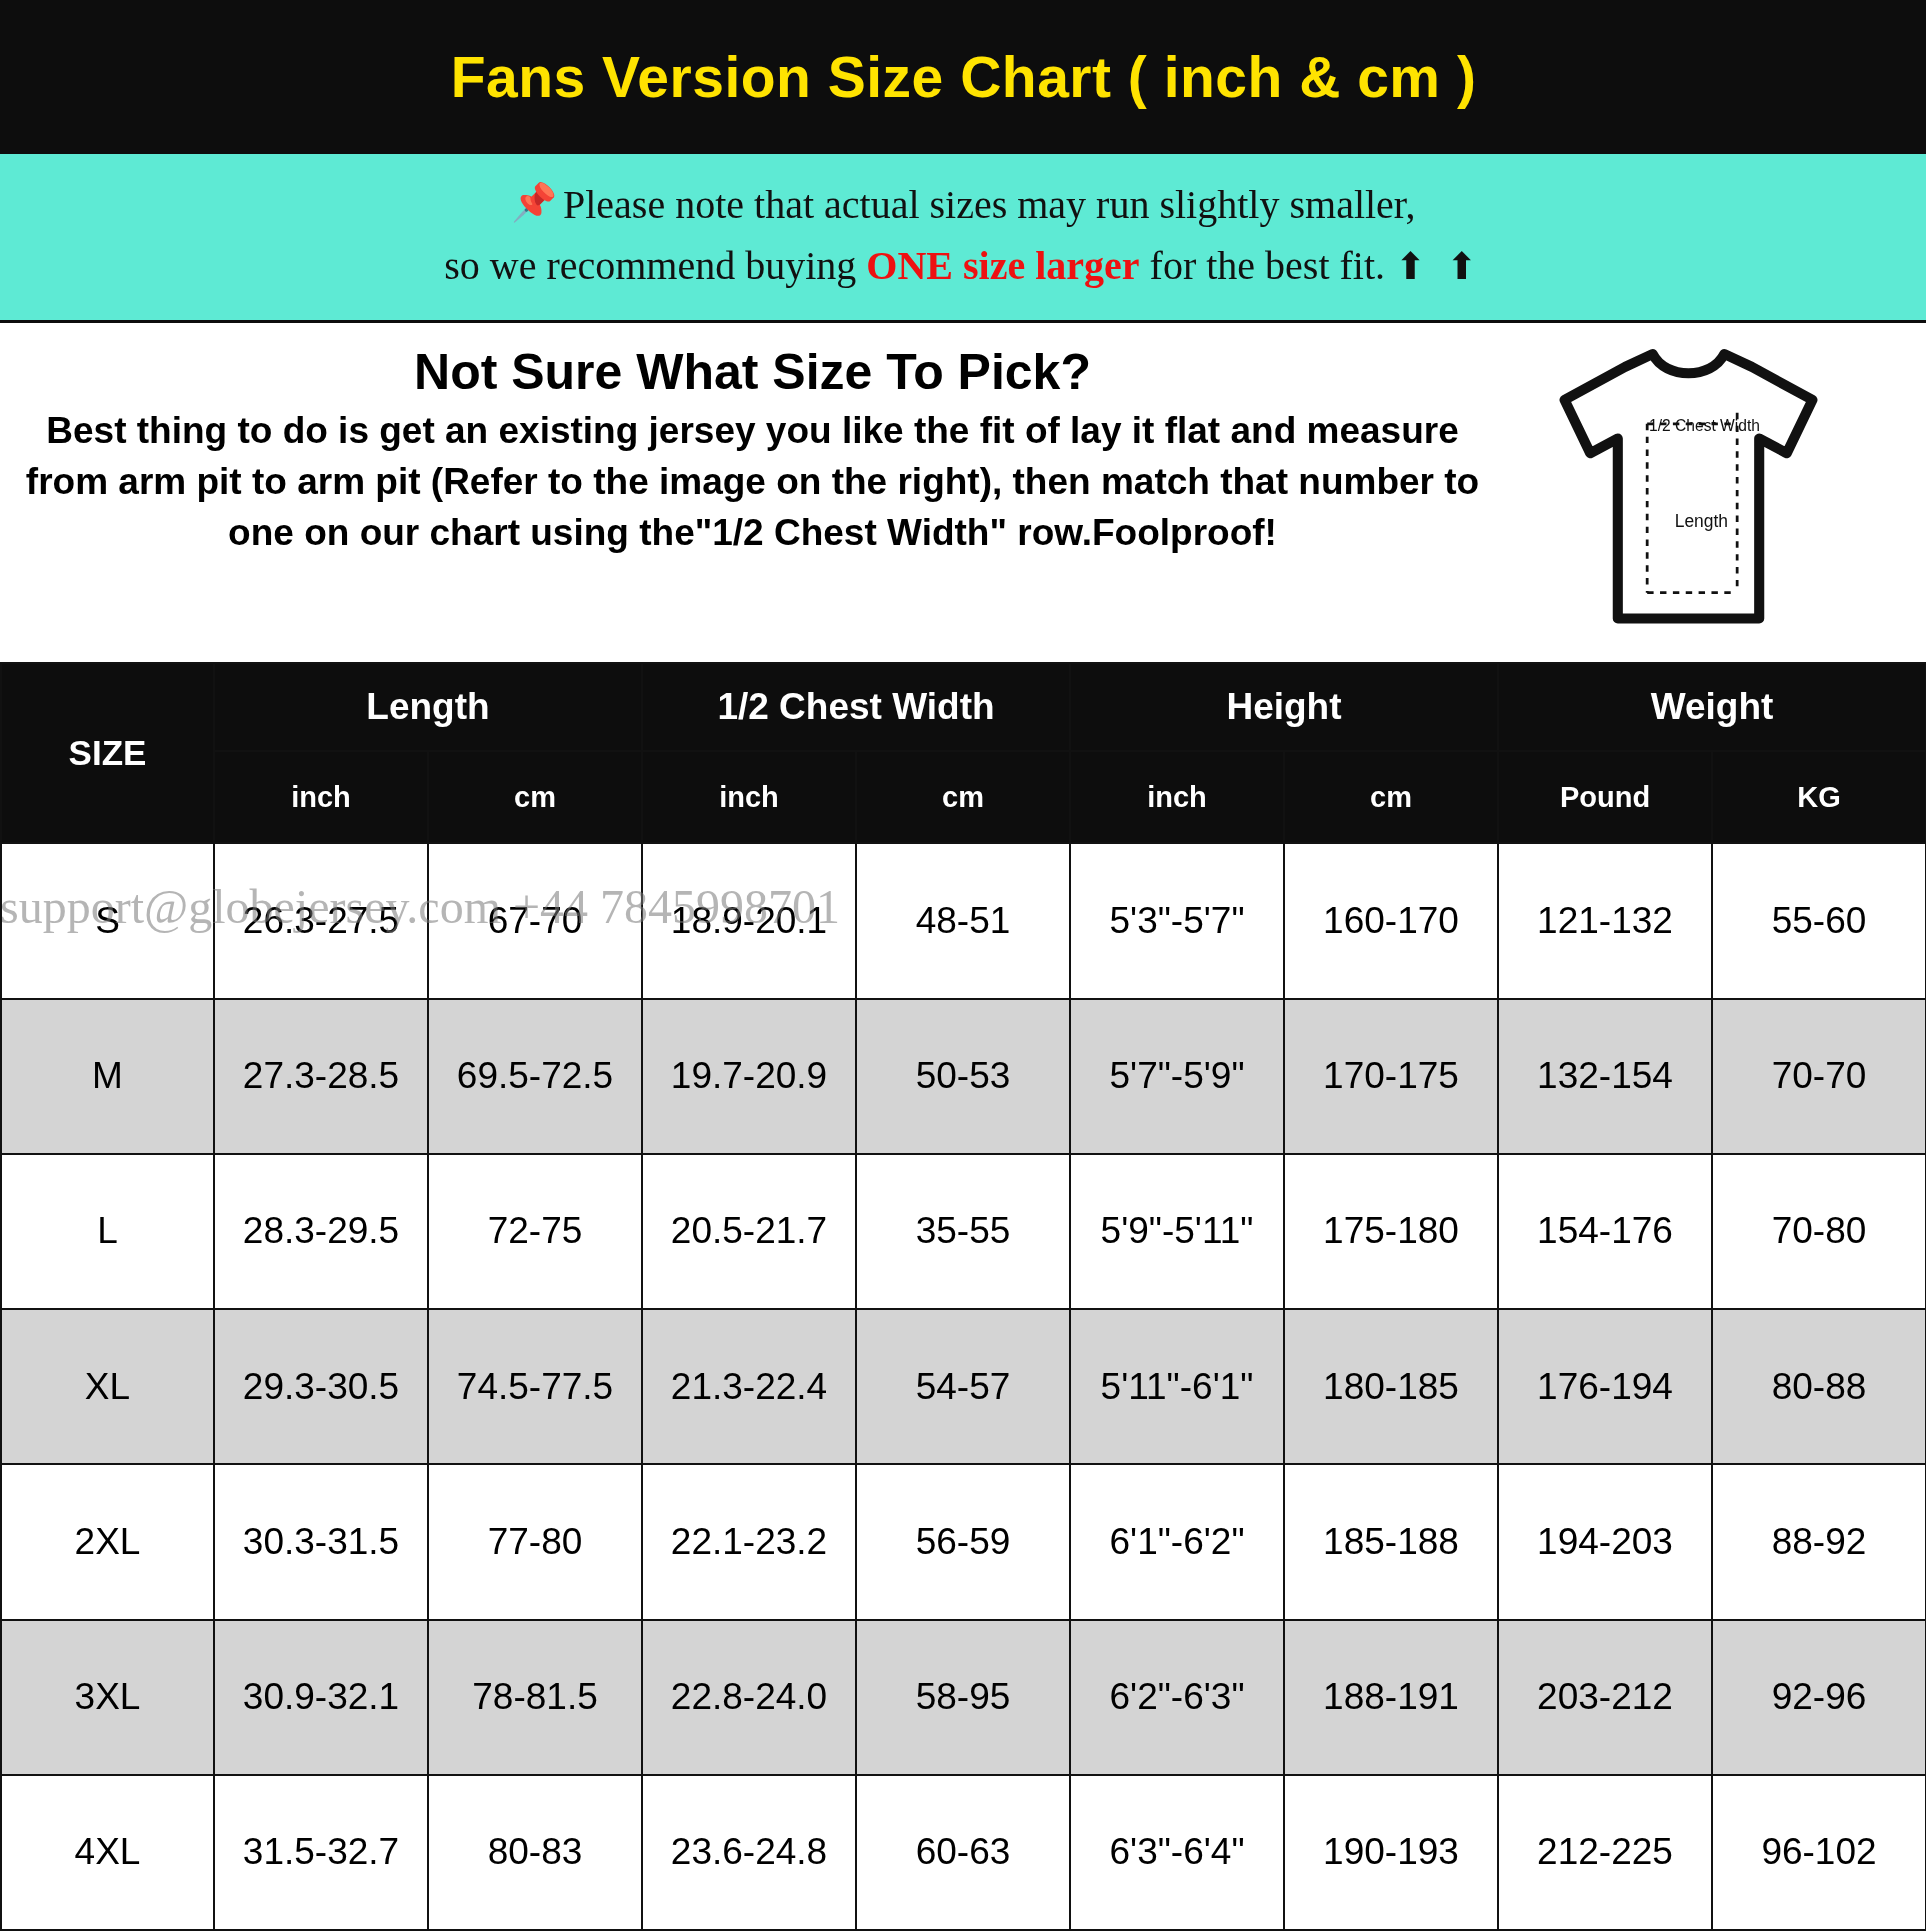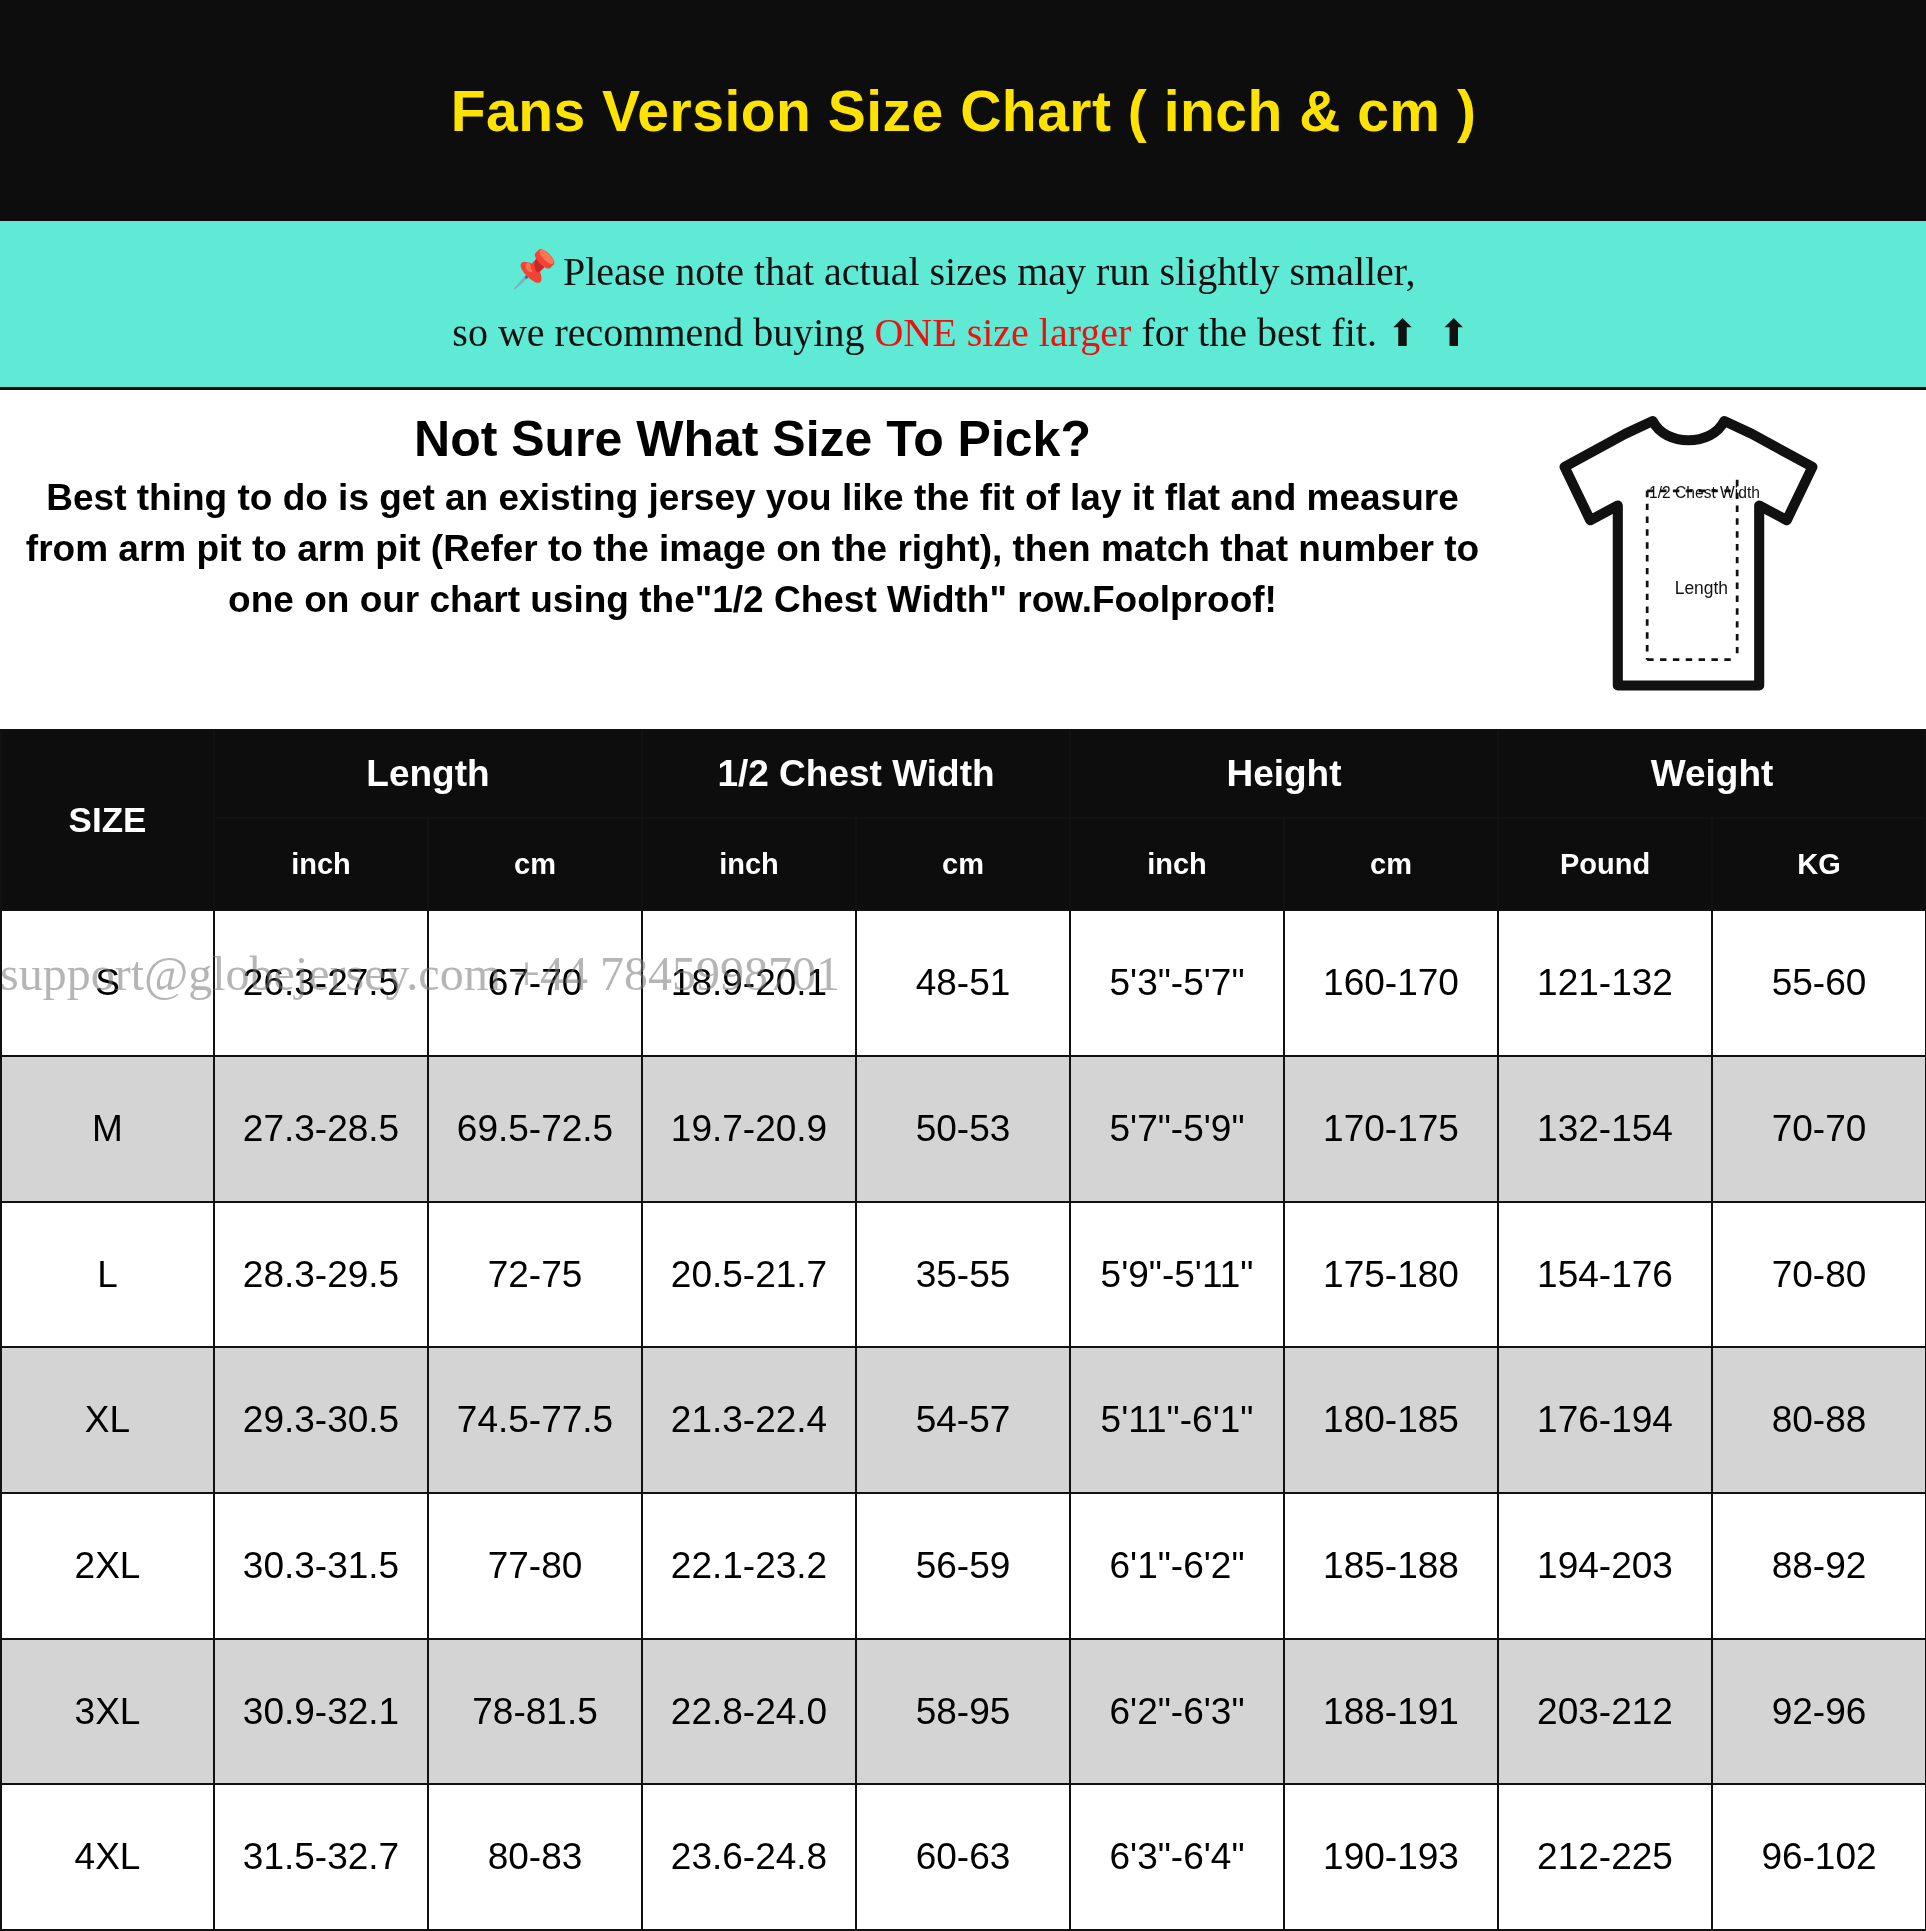--- a/index.html
+++ b/index.html
@@ -19,21 +19,21 @@
     height: 1931px;
     position: relative;
     box-sizing: border-box;
     display: flex;
     flex-direction: column;
   }
 
   
   .header {
     background: #0d0d0d;
-    height: 221px;
+    height: 154px;
     display: flex;
     align-items: center;
     justify-content: center;
     flex: 0 0 auto;
   }
   .header-title {
     color: #ffe300;
     font-size: 57px;
     font-weight: bold;
     letter-spacing: 0.5px;
@@ -60,21 +60,21 @@
     margin-top: 7.3px;
   }
   .pin-icon {
     display: inline-block;
     margin-right: 5.5px;
     font-size: 37px;
     transform: translateY(-2.8px);
   }
   .emph {
     color: #ee1111;
-    font-weight: normal;
+    font-weight: bold;
   }
   .arrows {
     letter-spacing: 5.5px;
     font-size: 37px;
   }
 
   
   .advice {
     flex: 0 0 auto;
     display: flex;

